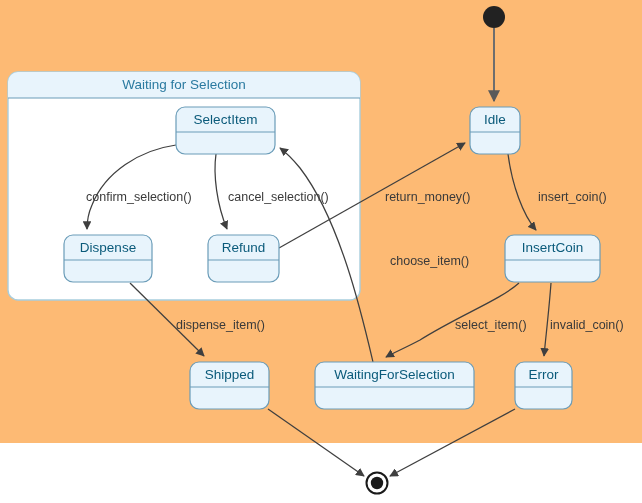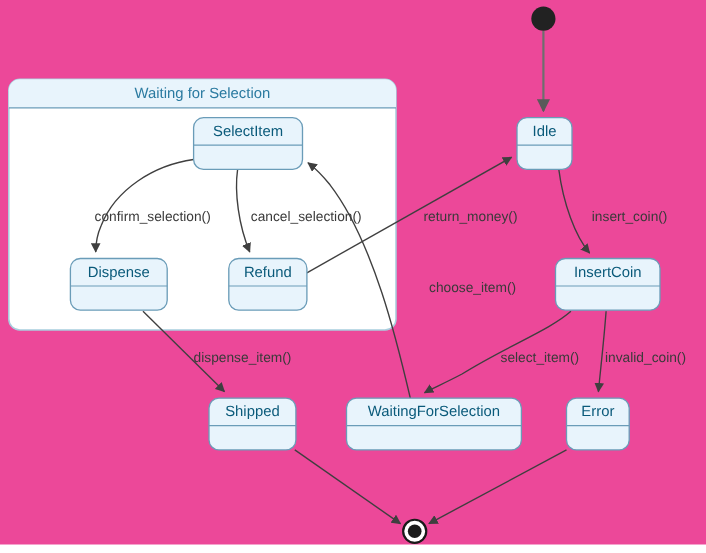--- a/index.html
+++ b/index.html
@@ -9,22 +9,22 @@
   }
   body {
     width: 642px;
     height: 503px;
     overflow: hidden;
     font-family: "Liberation Sans", sans-serif;
   }
   #diagram-root {
     position: relative;
     width: 642px;
-    height: 495px;
-    background: #ec4899;
+    height: 443px;
+    background: #fdba74;
   }
   svg#state-diagram {
     display: block;
     width: 642px;
     height: 503px;
   }
   .state-box-rect {
     fill: #e8f4fc;
     stroke: #6a9cb8;
     stroke-width: 1.2;

